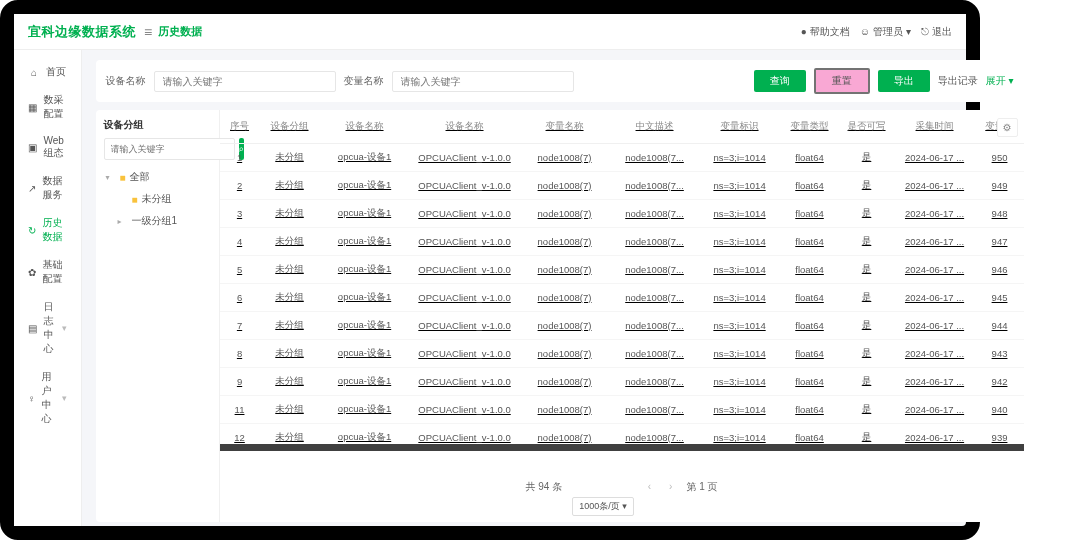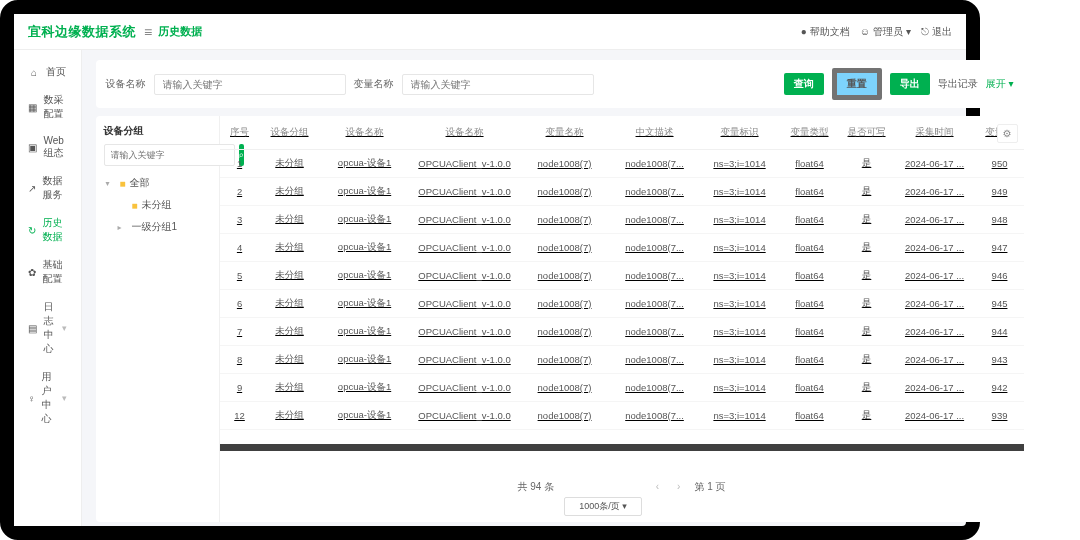--- a/index.html
+++ b/index.html
@@ -14,43 +14,43 @@
     .body { flex: 1; display: flex; min-height: 0; }
     .sidebar { width: 114px; background: #fff; border-right: 1px solid #eee; padding: 8px 0; }
     .side-item { display: flex; align-items: center; gap: 6px; padding: 7px 14px; font-size: 10px; color: #555; cursor: pointer; }
     .side-item.active { color: #00b050; }
     .side-item .ic { width: 12px; display: inline-flex; justify-content: center; }
     .side-item .chev { margin-left: auto; color: #bbb; font-size: 9px; }
     .main { flex: 1; padding: 10px 14px 4px; display: flex; flex-direction: column; gap: 8px; min-height: 0; }
     .searchbar { background: #fff; border-radius: 4px; padding: 8px 10px; display: flex; align-items: center; gap: 8px; font-size: 10px; color: #666; }
     .sb-lbl { font-weight: 500; }
     .sb-input { flex: 1; border: 1px solid #e6e6e6; border-radius: 2px; padding: 4px 8px; font-size: 10px; color: #aaa; background: #fff; max-width: 260px; }
-    .btn { padding: 4px 10px; border-radius: 2px; font-size: 10px; cursor: pointer; border: none; font-weight: bold; }
+    .btn { padding: 4px 16px; border-radius: 2px; font-size: 10px; cursor: pointer; border: none; }
     .btn.primary { background: #00b050; color: #fff; }
-    .btn.plain { background: #7dd3fc; border: 5px solid #737373; color: #555; }
+    .btn.plain { background: #f9a8d4; border: 2px solid #737373; color: #555; }
     .link { color: #555; font-size: 10px; cursor: pointer; }
     .link.green { color: #00b050; }
     .panel { background: #fff; border-radius: 4px; flex: 1; display: flex; min-height: 0; overflow: hidden; position: relative; }
     .tree { width: 124px; border-right: 1px solid #f0f0f0; padding: 8px 8px; font-size: 10px; display: flex; flex-direction: column; }
     .tree-title { font-weight: 600; color: #333; margin-bottom: 6px; }
     .tree-search { display: flex; gap: 4px; margin-bottom: 6px; }
     .tree-input { flex: 1; border: 1px solid #e6e6e6; border-radius: 2px; padding: 3px 6px; font-size: 9px; color: #aaa; }
     .tree-search .q { width: 22px; height: 22px; background: #00b050; border-radius: 2px; color: #fff; display: flex; align-items: center; justify-content: center; font-size: 10px; cursor: pointer; }
     .tree-node { display: flex; align-items: center; gap: 4px; padding: 4px 2px; color: #555; cursor: pointer; }
     .tree-node .exp { width: 10px; color: #aaa; font-size: 8px; }
     .tree-node .fld { color: #f9c23c; font-size: 10px; }
     .tree-node.lv1 { padding-left: 14px; }
     .tablewrap { flex: 1; display: flex; flex-direction: column; min-width: 0; }
     .gear { position: absolute; right: 6px; top: 8px; padding: 3px 5px; border: 1px solid #eee; border-radius: 2px; font-size: 10px; color: #888; cursor: pointer; background: #fff; }
     table { width: 100%; border-collapse: collapse; table-layout: fixed; text-decoration: underline; }
     thead th { font-size: 9.5px; color: #888; font-weight: 500; padding: 10px 4px; border-bottom: 1px solid #f0f0f0; text-align: center; white-space: nowrap; overflow: hidden; }
     tbody td { font-size: 9.5px; color: #555; padding: 7px 4px; border-bottom: 1px solid #f5f5f5; text-align: center; white-space: nowrap; overflow: hidden; text-overflow: ellipsis; }
     .tbody-scroll { flex: 1; overflow: hidden; }
     .pager { display: flex; align-items: center; justify-content: center; gap: 10px; padding: 6px 0; font-size: 10px; color: #666; border-top: 7px solid #404040; }
-    .pager .sel { border: 1px solid #ddd; padding: 2px 14px; border-radius: 2px; font-size: 9px; color: #555; cursor: pointer; margin-top: 40px; }
+    .pager .sel { border: 1px solid #ddd; padding: 2px 6px; border-radius: 2px; font-size: 9px; color: #555; cursor: pointer; margin-top: 40px; }
     .pager .nav { color: #bbb; cursor: pointer; padding: 0 4px; }
   </style>
 </head>
 <body>
 
 <div class="frame">
   <div class="header">
     <span class="brand">宜科边缘数据系统</span>
     <span class="menu-icon">≡</span>
     <span class="crumb">历史数据</span>
@@ -314,20 +314,33 @@
                     <td>OPCUAClient_v-1.0.0</td>
                     <td>node1008(7)</td>
                     <td>node1008(7...</td>
                     <td>ns=3;i=1014</td>
                     <td>float64</td>
                     <td>是</td>
                     <td>2024-06-17 ...</td>
                     <td>942</td>
                   </tr>
                   <tr>
+                    <td>11</td>
+                    <td>未分组</td>
+                    <td>opcua-设备1</td>
+                    <td>OPCUAClient_v-1.0.0</td>
+                    <td>node1008(7)</td>
+                    <td>node1008(7...</td>
+                    <td>ns=3;i=1014</td>
+                    <td>float64</td>
+                    <td>是</td>
+                    <td>2024-06-17 ...</td>
+                    <td>940</td>
+                  </tr>
+                  <tr>
                     <td>12</td>
                     <td>未分组</td>
                     <td>opcua-设备1</td>
                     <td>OPCUAClient_v-1.0.0</td>
                     <td>node1008(7)</td>
                     <td>node1008(7...</td>
                     <td>ns=3;i=1014</td>
                     <td>float64</td>
                     <td>是</td>
                     <td>2024-06-17 ...</td>

